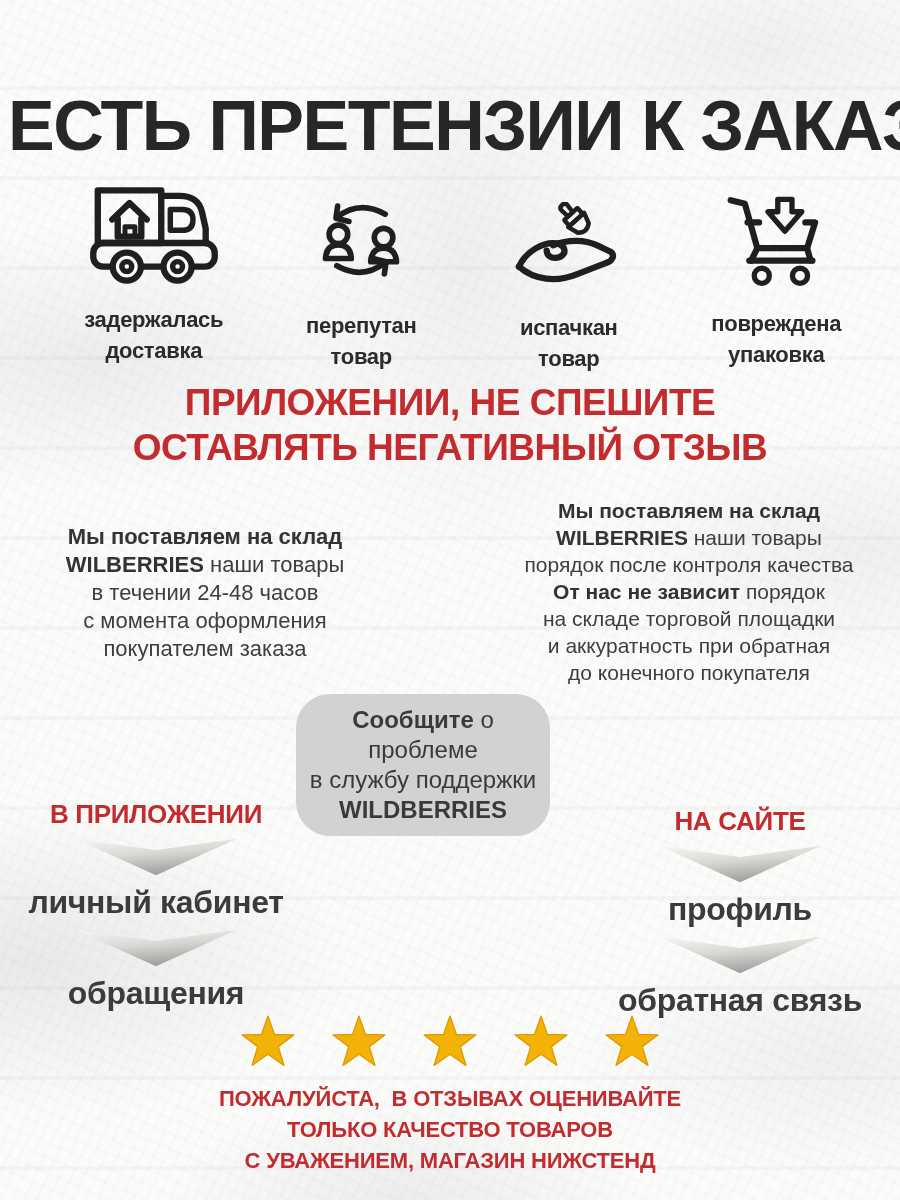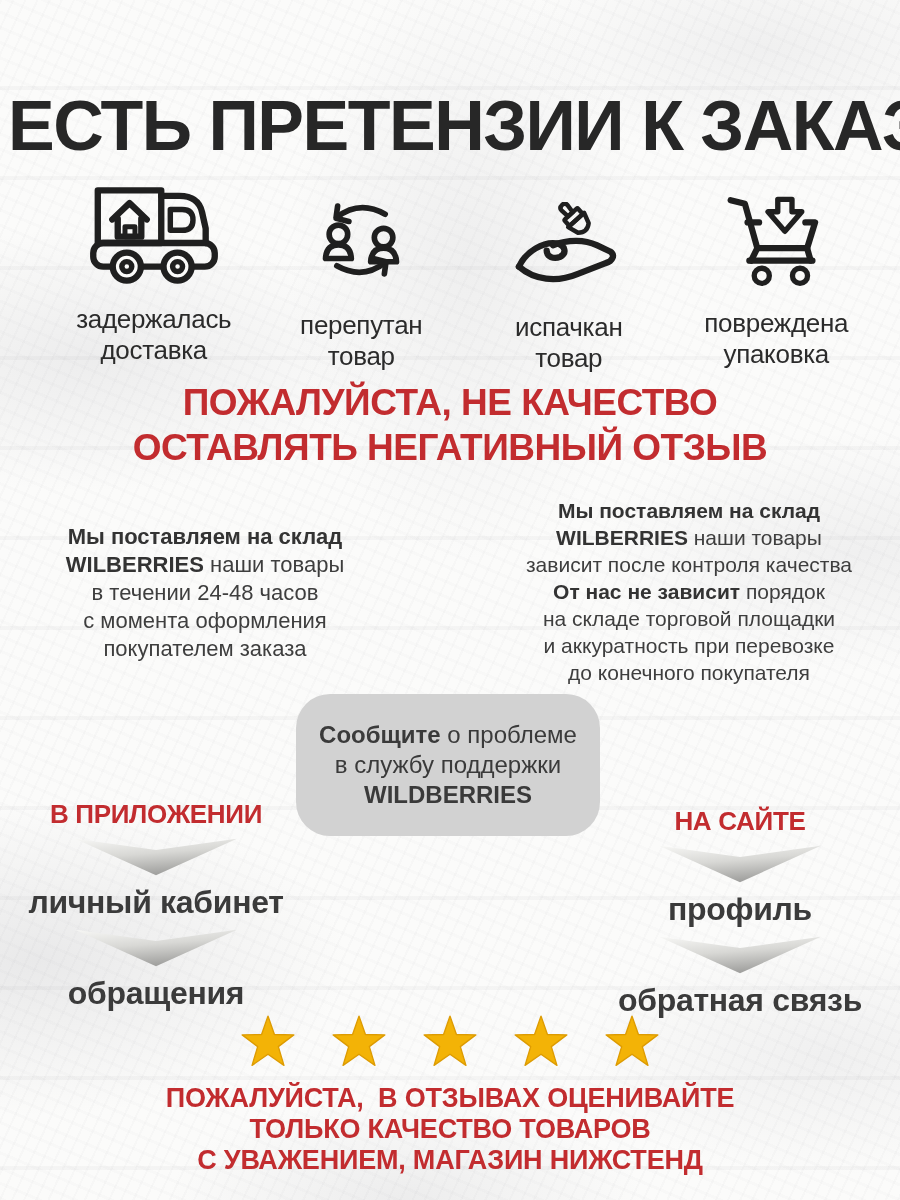--- a/index.html
+++ b/index.html
@@ -22,50 +22,50 @@
   .title{
     position:absolute;top:78px;left:0;width:100%;margin:8px;text-align:center;
     font-size:70px;font-weight:bold;letter-spacing:-1.5px;color:var(--title-black,#272727);white-space:nowrap;
   }
   .issues{
     position:absolute;top:166px;left:50px;width:830px;
     display:grid;grid-template-columns:1fr 1fr 1fr 1fr;
   }
   .issue{display:flex;flex-direction:column;align-items:center;}
   .icon-box{height:126px;display:flex;align-items:flex-end;justify-content:center;}
-  .issue-label{margin-top:12px;text-align:center;font-size:26px;line-height:31px;font-weight:normal;
+  .issue-label{margin-top:12px;text-align:center;font-size:22px;line-height:31px;font-weight:bold;
     letter-spacing:-0.3px;color:#2b2b2b;}
   .icon{display:block;}
   .warning{
     position:absolute;top:380px;left:0;width:100%;text-align:center;
     font-size:37px;line-height:45px;font-weight:bold;letter-spacing:-0.5px;
     color:var(--accent-red,#c22c2f);
   }
   .info{position:absolute;text-align:center;color:var(--body-gray,#3e3e3e);}
   .info b{color:#333;}
   .info-left{left:46px;top:523px;width:318px;font-size:22px;line-height:28px;}
   .info-right{left:506px;top:497px;width:366px;font-size:21px;line-height:27px;}
   .bubble{
-    position:absolute;left:296px;top:694px;width:304px;height:142px;
+    position:absolute;left:296px;top:694px;width:254px;height:142px;
     background:var(--bubble-bg,#d2d2d2);border-radius:34px;
     display:flex;flex-direction:column;justify-content:center;align-items:center;
     text-align:center;font-size:24px;line-height:30px;color:#3a3a3a;
   }
   .flow{position:absolute;width:212px;display:flex;flex-direction:column;align-items:center;gap:7px;}
   .flow-left{left:50px;top:799px;}
   .flow-right{left:634px;top:806px;text-align:center;}
   .flow-title{font-size:26px;font-weight:bold;letter-spacing:-0.3px;color:var(--accent-red,#c22c2f);white-space:nowrap;}
   .flow-step{font-size:32px;font-weight:bold;letter-spacing:-0.3px;color:#3b3b3b;white-space:nowrap;}
   .chev{width:178px;height:40px;display:block;}
   .stars{position:absolute;top:1014px;left:0;width:100%;display:flex;justify-content:center;gap:33px;}
   .star{width:58px;height:55px;display:block;}
   .star polygon{fill:var(--star-gold,#f3b306);stroke:#dd9b02;stroke-width:1.5;stroke-linejoin:round;}
   .footer{
     position:absolute;top:1083px;left:0;width:100%;text-align:center;
-    font-size:27px;line-height:31px;font-weight:bold;letter-spacing:-0.2px;
+    font-size:22px;line-height:31px;font-weight:bold;letter-spacing:-0.2px;
     color:var(--accent-red,#c22c2f);
   }
   .stroke-art{fill:none;stroke:#1f1f1f;stroke-width:7;stroke-linejoin:round;stroke-linecap:round;}
 </style>
 </head>
 <body>
 
 <svg width="0" height="0" style="position:absolute" aria-hidden="true">
   <defs>
     <linearGradient id="chevGrad" x1="0" y1="0" x2="0.35" y2="1">
@@ -166,39 +166,39 @@
       </div>
       <div class="issue-label">
         <div>повреждена</div>
         <div>упаковка</div>
       </div>
     </div>
 
   </div>
 
   <div class="warning">
-    <div>ПОЖАЛУЙСТА, НЕ КАЧЕСТВО</div>
+    <div>ПРИЛОЖЕНИИ, НЕ СПЕШИТЕ</div>
     <div>ОСТАВЛЯТЬ НЕГАТИВНЫЙ ОТЗЫВ</div>
   </div>
 
   <div class="info info-left">
     <div><b>Мы поставляем на склад</b></div>
     <div><b>WILBERRIES</b><span> наши товары</span></div>
     <div>в течении 24-48 часов</div>
     <div>с момента оформления</div>
     <div>покупателем заказа</div>
   </div>
 
   <div class="info info-right">
     <div><b>Мы поставляем на склад</b></div>
     <div><b>WILBERRIES</b><span> наши товары</span></div>
-    <div>зависит после контроля качества</div>
+    <div>порядок после контроля качества</div>
     <div><b>От нас не зависит</b><span> порядок</span></div>
     <div>на складе торговой площадки</div>
-    <div>и аккуратность при перевозке</div>
+    <div>и аккуратность при обратная</div>
     <div>до конечного покупателя</div>
   </div>
 
   <div class="bubble">
     <div><b>Сообщите</b><span> о проблеме</span></div>
     <div>в службу поддержки</div>
     <div><b>WILDBERRIES</b></div>
   </div>
 
   <div class="flow flow-left">

